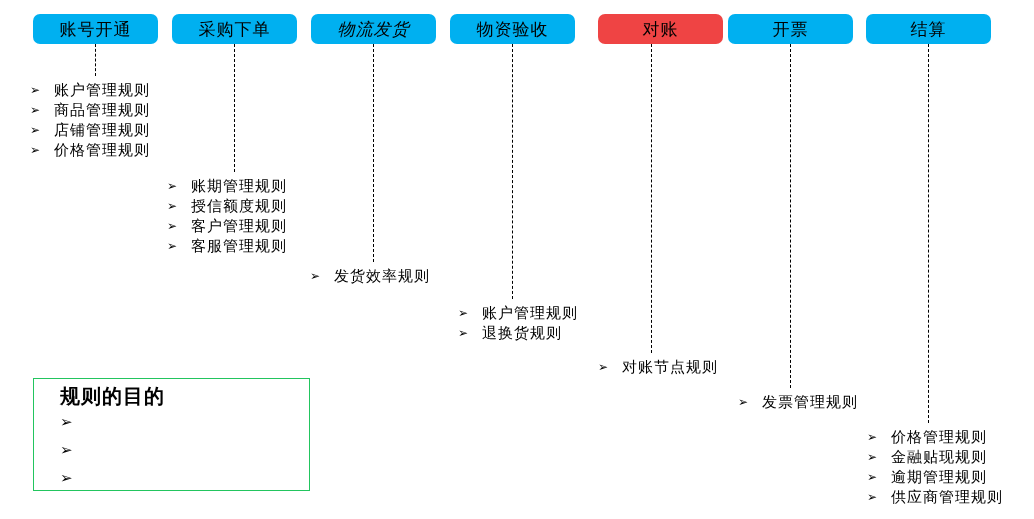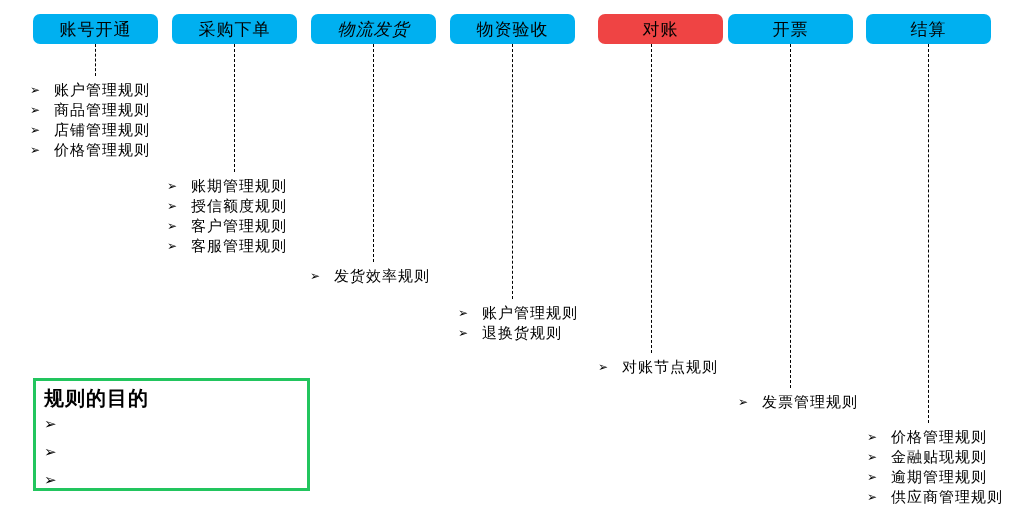--- a/index.html
+++ b/index.html
@@ -19,22 +19,22 @@
   .rule-item{
     display:flex;align-items:center;height:20px;
     font-size:15px;white-space:nowrap;letter-spacing:1px;
   }
   .rule-item .arrow{
     font-size:12px;width:14px;flex:0 0 14px;margin-right:10px;
     display:inline-block;color:#000;
   }
   .purpose-box{
     position:absolute;left:33px;top:378px;width:277px;height:113px;
-    box-sizing:border-box;border:3px solid #22c55e;background:#fff;
-    padding:5px 8px 0 8px;
+    box-sizing:border-box;border:1px solid #22c55e;background:#fff;
+    padding:5px 8px 0 26px;
   }
   .purpose-title{
     font-size:20px;font-weight:bold;letter-spacing:1px;line-height:24px;
     white-space:nowrap;
   }
   .purpose-item{
     display:flex;align-items:center;height:28px;
     font-size:20px;letter-spacing:1px;white-space:nowrap;
   }
   .purpose-item .arrow{

